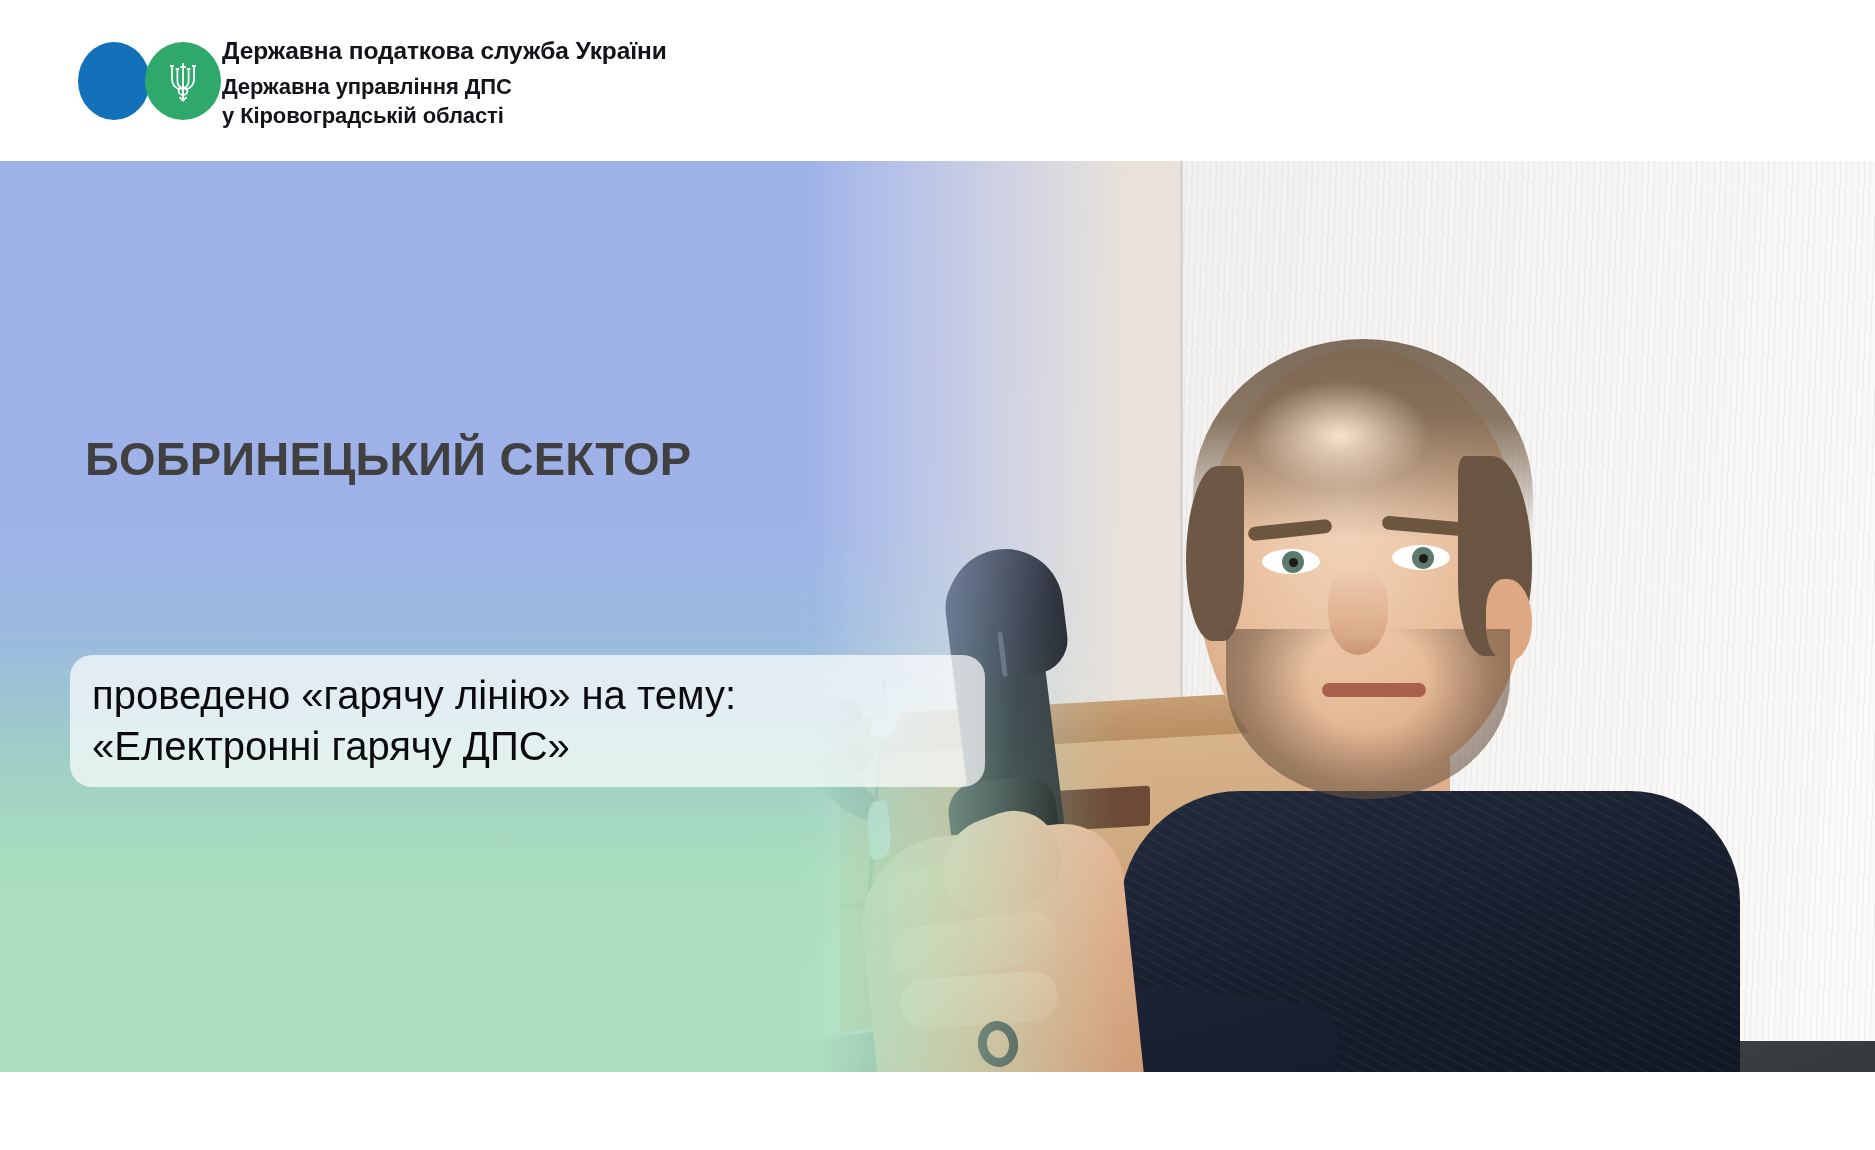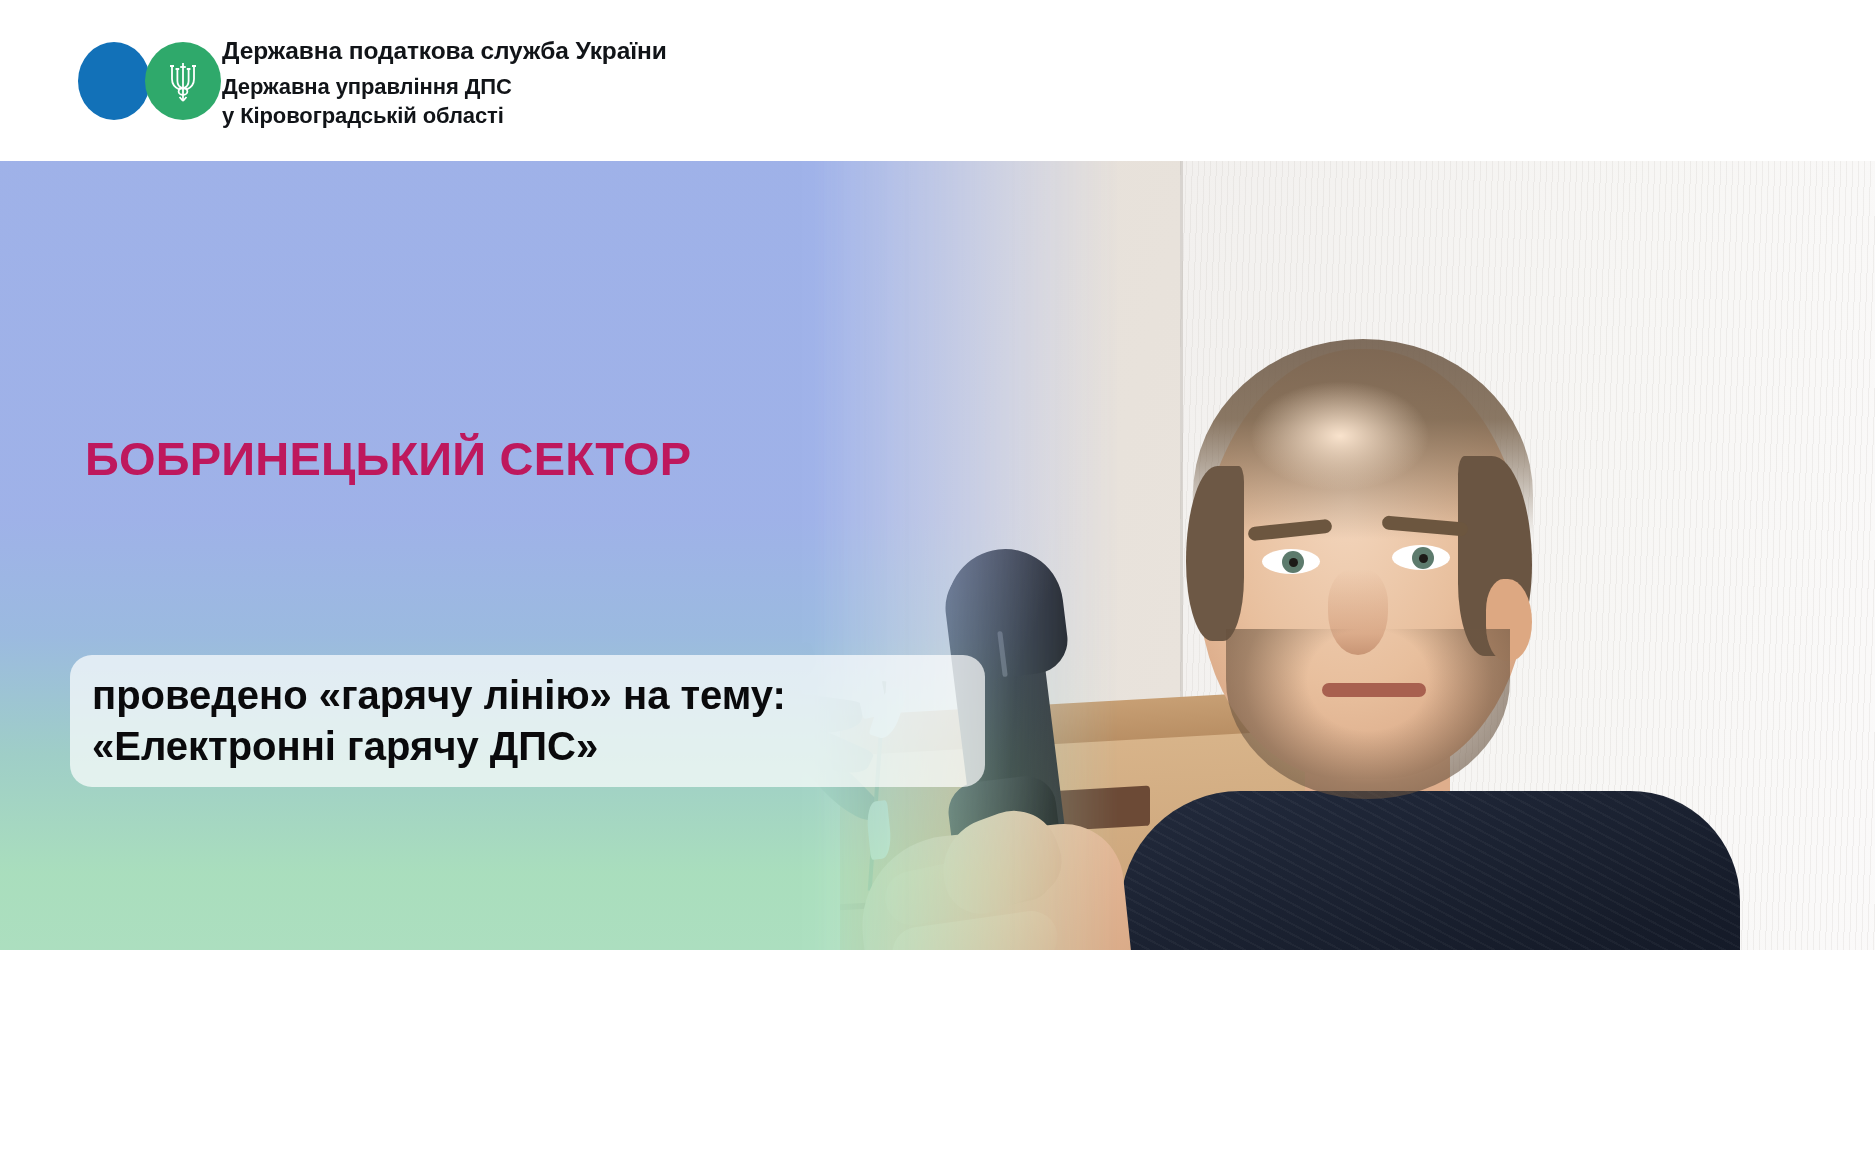--- a/index.html
+++ b/index.html
@@ -3,21 +3,21 @@
 <meta charset="utf-8">
 <title>ДПС Кіровоградська область — Бобринецький сектор</title>
 <style>
   * { margin:0; padding:0; box-sizing:border-box; }
   html,body {
     width:1875px; height:1150px;
     background:#ffffff;
     font-family:"Liberation Sans", sans-serif;
     overflow:hidden;
   }
-  .page { position:relative; width:1875px; height:950px; background:#fff; overflow:hidden; }
+  .page { position:relative; width:1875px; height:1072px; background:#fff; overflow:hidden; }
 
   
   .header {
     position:absolute; left:0; top:0; width:1875px; height:161px;
     background:#ffffff; z-index:50;
     display:flex; align-items:center;
   }
   .logo-marks { position:absolute; left:78px; top:42px; width:140px; height:80px; }
   .logo-circle-blue {
     position:absolute; left:0; top:0; width:72px; height:78px;
@@ -275,32 +275,32 @@
       #a5c6ee 48%, #a9dbd4 60%,
       #b4ecc9 72%, #b8edcc 82%, #b8edcc 100%);
     opacity:.94;
   }
 
   
   .text-block { position:absolute; left:0; top:0; width:1130px; height:989px; z-index:20; }
   .headline {
     position:absolute; left:85px; top:272px; width:900px;
     font-size:47px; font-weight:700; line-height:1.12;
-    letter-spacing:0.2px; color:#be185d; text-transform:uppercase;
+    letter-spacing:0.2px; color:#404040; text-transform:uppercase;
   }
   .headline span { display:block; }
   .callout {
     position:absolute; left:70px; top:494px; width:915px; height:132px;
     background:rgba(255,255,255,.70);
     border-radius:22px;
     display:flex; flex-direction:column; justify-content:center;
     padding:0 22px;
   }
   .callout-line {
-    font-size:40px; font-weight:700; line-height:1.28;
+    font-size:40px; font-weight:400; line-height:1.28;
     color:#0a0a0c; letter-spacing:0px; white-space:nowrap;
   }
 </style>
 </head>
 <body>
 
 <div class="page">
 
   <div class="header">
     <div class="logo-marks">

